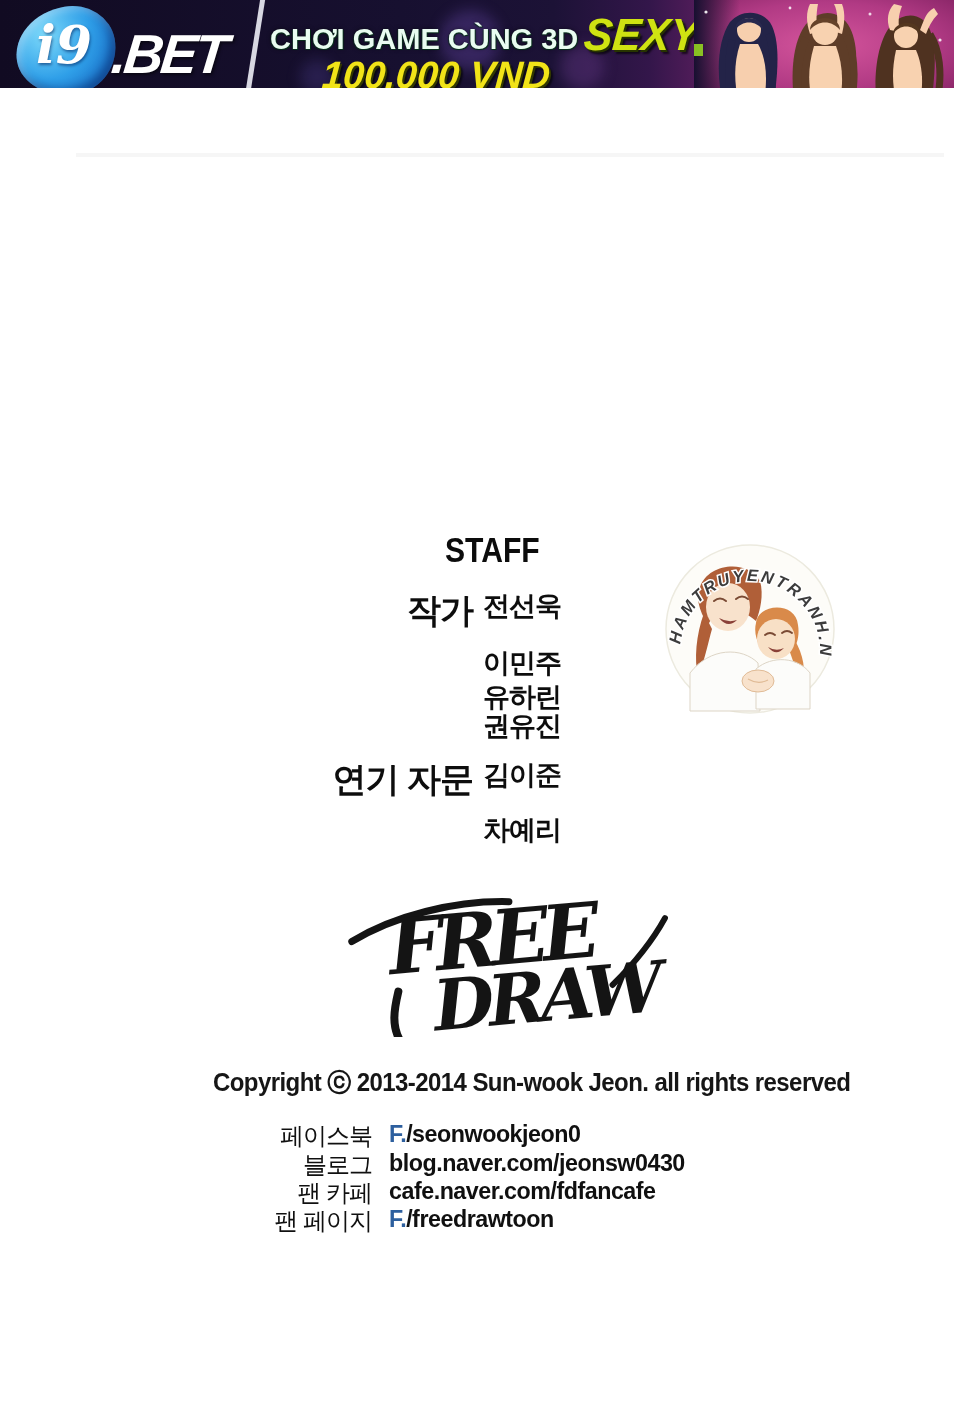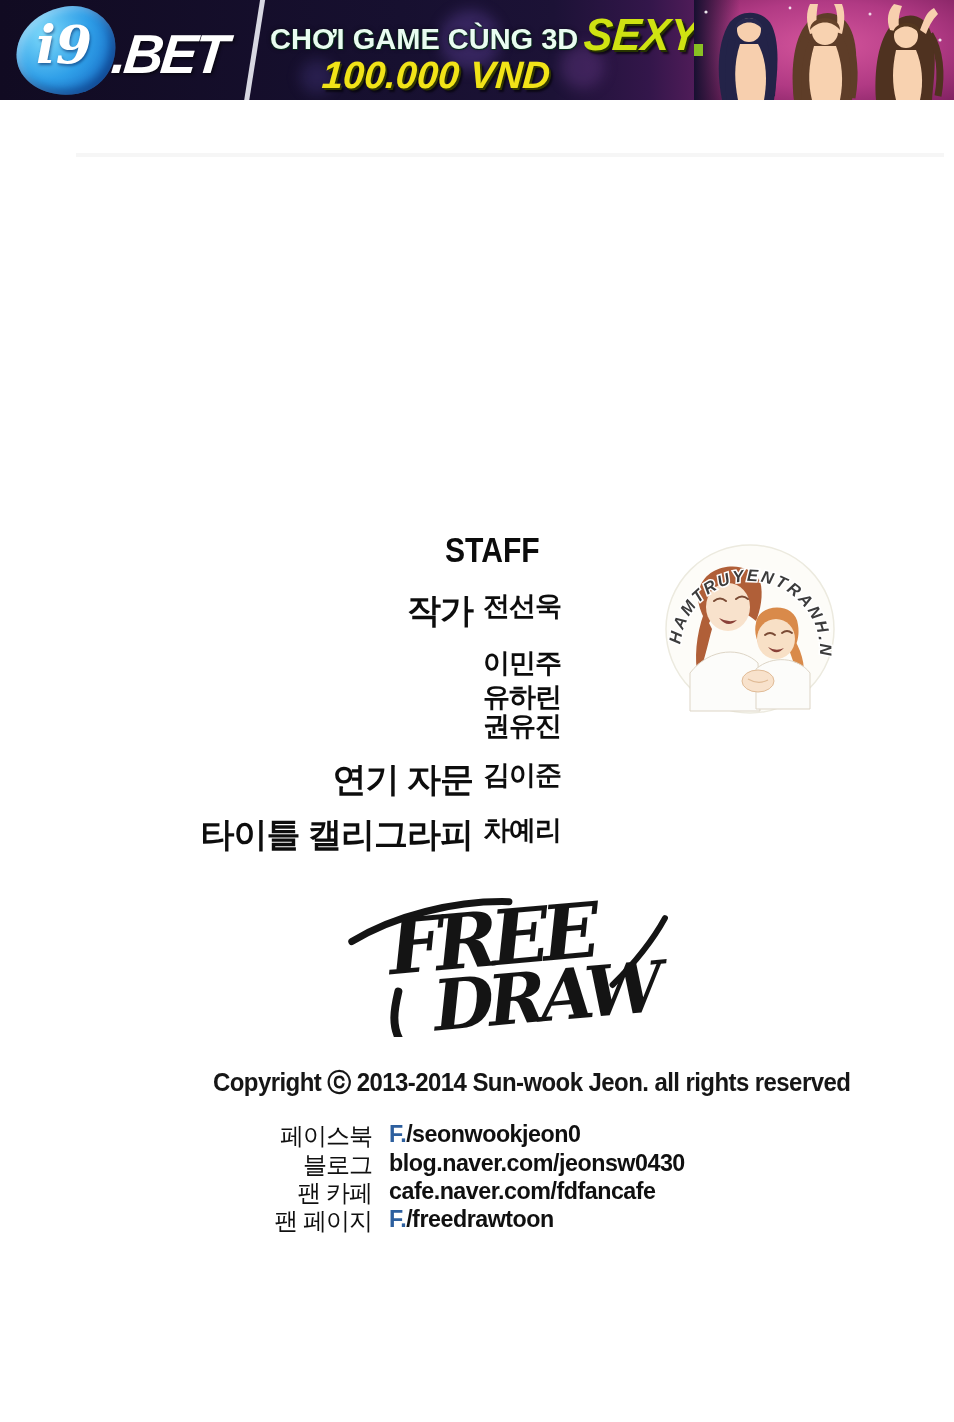--- a/index.html
+++ b/index.html
@@ -4,21 +4,21 @@
 <style>
   * { margin:0; padding:0; box-sizing:border-box; }
   html,body { background:#ffffff; }
   .page {
     position:relative; width:954px; height:1422px; background:#ffffff;
     font-family:"Liberation Sans","DejaVu Sans",sans-serif; overflow:hidden;
   }
 
   
   .banner {
-    position:absolute; top:0; left:0; width:954px; height:100px; overflow:hidden;
+    position:absolute; top:0; left:0; width:954px; height:88px; overflow:hidden;
     background:linear-gradient(90deg,#110b22 0%,#171030 42%,#1c1236 58%,#33164a 68%,#6e2268 78%,#a23580 88%,#b84090 100%);
     cursor:pointer;
   }
   .bokeh { position:absolute; border-radius:50%; filter:blur(7px); pointer-events:none; }
   .bk1 { left:440px; top:10px; width:60px; height:60px; background:rgba(130,90,210,.28); }
   .bk2 { left:560px; top:45px; width:44px; height:44px; background:rgba(160,90,200,.22); }
   .bk3 { left:300px; top:60px; width:34px; height:34px; background:rgba(120,100,220,.18); }
 
   .logo-blob {
     position:absolute; left:16px; top:7px; width:100px; height:88px;
@@ -192,21 +192,20 @@
   <div class="s-label" style="top:588px">작가</div>
   <div class="s-value" style="top:588px">전선욱</div>
 
   <div class="s-value" style="top:645px">이민주</div>
   <div class="s-value" style="top:708px">권유진</div>
   <div class="s-value" style="top:679px">유하린</div>
 
   <div class="s-label" style="top:757px">연기 자문</div>
   <div class="s-value" style="top:757px">김이준</div>
 
-  <div class="s-label" style="top:812px">타이틀 캘리그라피</div>
   <div class="s-value" style="top:812px">차예리</div>
 
   <div class="stamp">
     <svg viewBox="0 0 172 172" width="172" height="172">
       <circle cx="86" cy="86" r="84" fill="#fdfcf8" stroke="#eceadf" stroke-width="1.5"></circle>
 
       <g>
 
         <path d="M36,44 C44,20 84,16 96,38 C100,52 96,68 92,78 C74,62 52,64 44,82 C34,66 32,54 36,44 Z" fill="#b05f38"></path>
         <path d="M40,70 C32,92 30,116 34,134 C40,120 44,100 48,86 Z" fill="#b05f38"></path>

